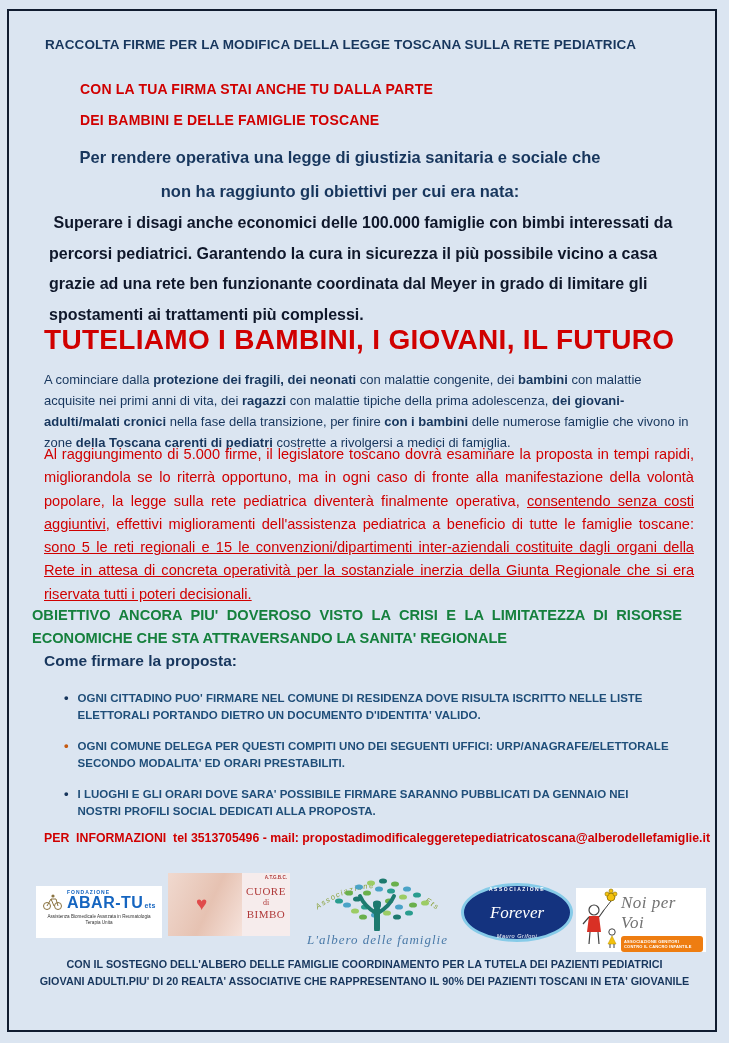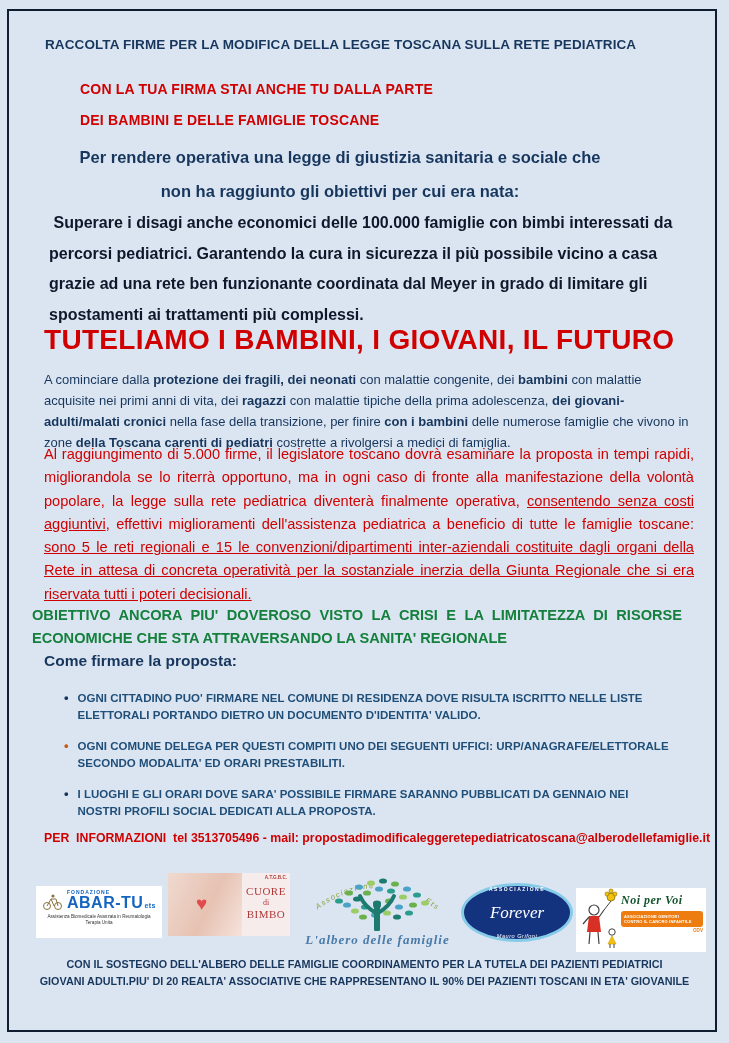--- a/index.html
+++ b/index.html
@@ -88,41 +88,41 @@
     position:absolute; left:76px; top:12px; width:44px; text-align:center;
     font-family:"Liberation Serif", serif; color:#b03a3a;
   }
   .cu-l1 { font-size:11px; letter-spacing:0.5px; }
   .cu-l2 { font-size:8px; margin:1px 0; }
   .cu-l3 { font-size:11px; letter-spacing:0.5px; }
 
   .logo-albero { left:299px; top:861px; width:157px; height:90px; }
   .al-script {
     margin-top:-3px; text-align:center;
-    font-family:"Liberation Serif", serif; font-style:italic; font-weight:bold;
+    font-family:"Liberation Serif", serif; font-style:italic; font-weight:normal;
     font-size:13px; color:#4a7aa8; letter-spacing:1px;
   }
 
   .logo-forever {
     left:461px; top:883px; width:112px; height:59px;
     background:#14337f; border:3px solid #86cbe8; border-radius:50%;
     display:flex; flex-direction:column; align-items:center; justify-content:space-between;
     color:#ffffff;
   }
   .fo-top { font-size:5px; font-weight:bold; letter-spacing:1.5px; }
   .fo-name { font-family:"Liberation Serif", serif; font-style:italic; font-size:17px; line-height:18px; }
   .fo-bottom { font-size:5.6px; font-style:italic; letter-spacing:0.5px; }
 
   .logo-noipervoi {
     left:576px; top:888px; width:130px; height:64px; background:#ffffff; overflow:hidden;
   }
   .np-right { position:absolute; left:45px; top:5px; width:82px; }
   .np-name {
-    font-family:"Liberation Serif", serif; font-style:italic; font-weight:bold;
-    font-size:12px; color:#14532d; letter-spacing:0.5px;
+    font-family:"Liberation Serif", serif; font-style:italic; font-weight:normal;
+    font-size:17px; color:#737373; letter-spacing:0.5px;
   }
   .np-box {
     margin-top:3px; width:76px; background:#ee7d11; border-radius:3px;
     padding:2.5px 3px; color:#ffffff; font-weight:bold;
     font-size:4px; line-height:5.4px; letter-spacing:0.2px;
   }
   .np-odv { text-align:right; width:82px; font-size:4.6px; font-weight:bold; color:#ee7d11; margin-top:1.5px; }
 
   .footer {
     position:absolute; left:0; top:956px; width:729px; text-align:center;

